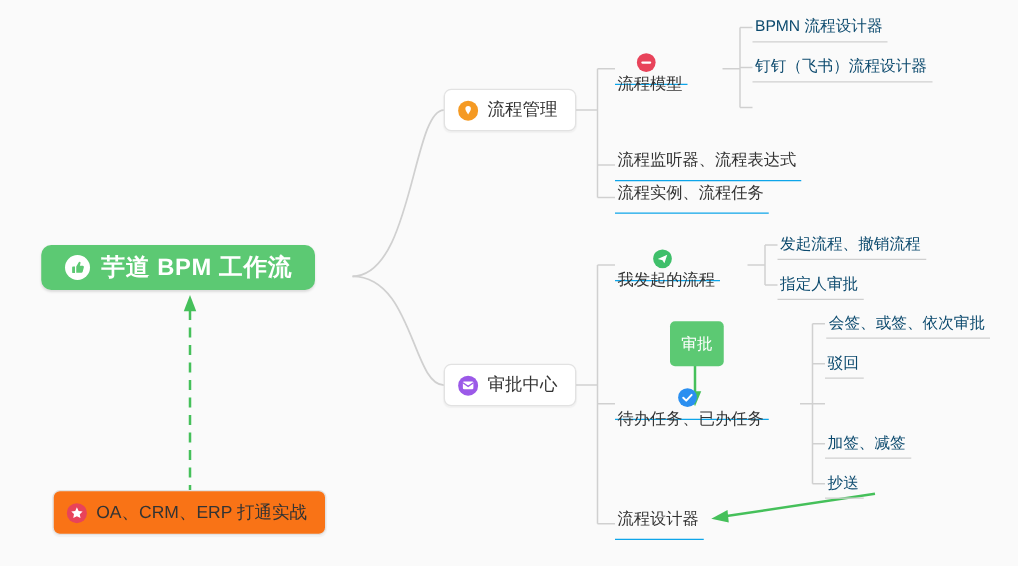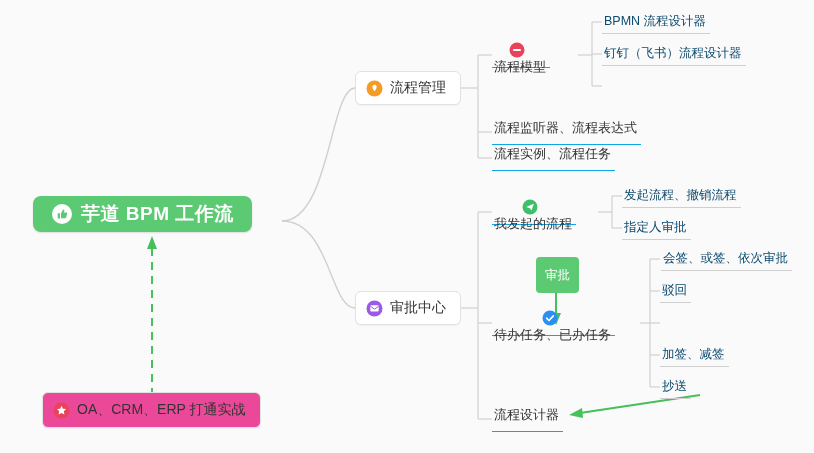--- a/index.html
+++ b/index.html
@@ -93,21 +93,21 @@
     background: #5cc973;
     color: #ffffff;
     border-radius: 4px;
     font-size: 12.5px;
     height: 36px;
     padding: 0 9px;
     justify-content: center;
   }
   
   .note {
-    background: #ec4899;
+    background: #f97316;
     border: 1px solid #e2e2e2;
     border-radius: 6px;
     height: 36px;
     padding: 0 14px 0 10px;
     font-size: 14px;
     color: #333333;
     box-shadow: 0 1px 1px rgba(0,0,0,0.04);
   }
   .note .ic {
     margin-right: 7px;

